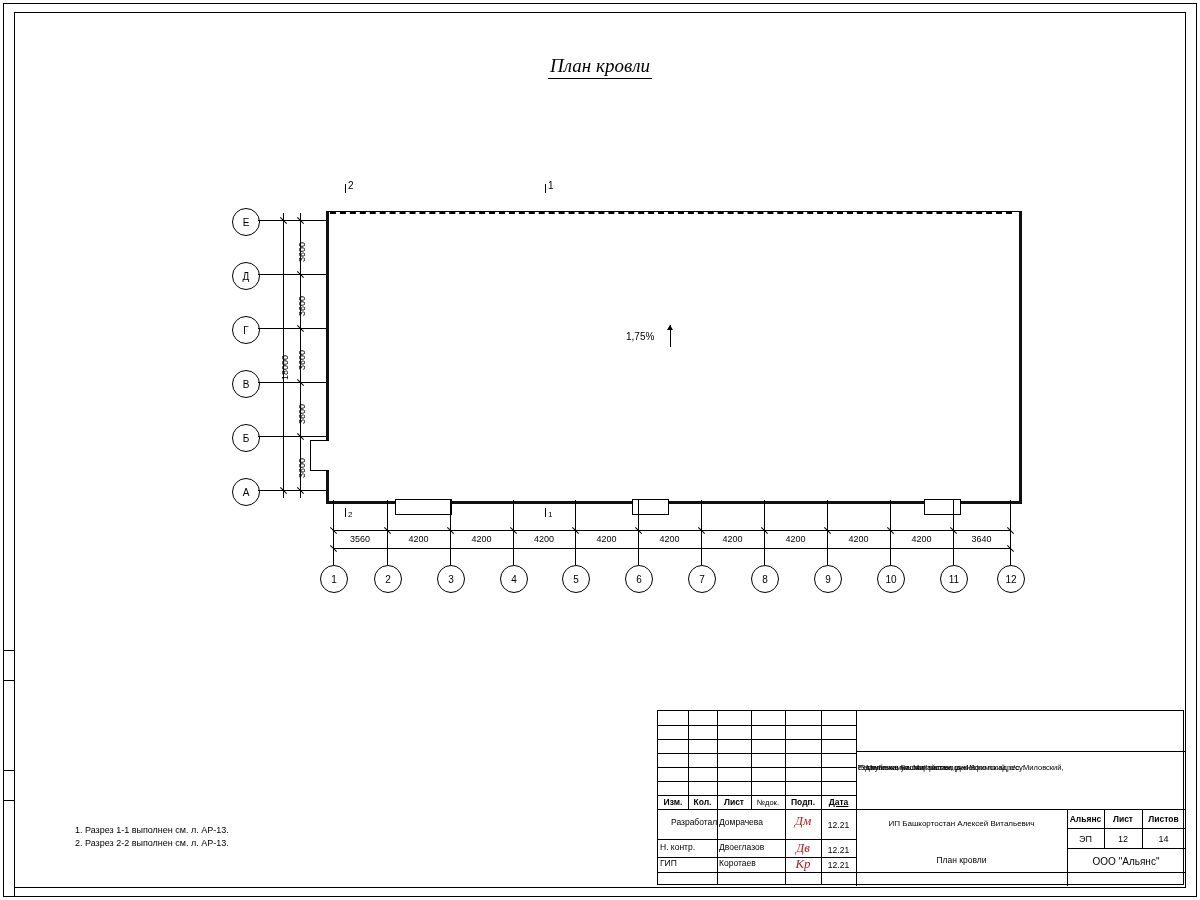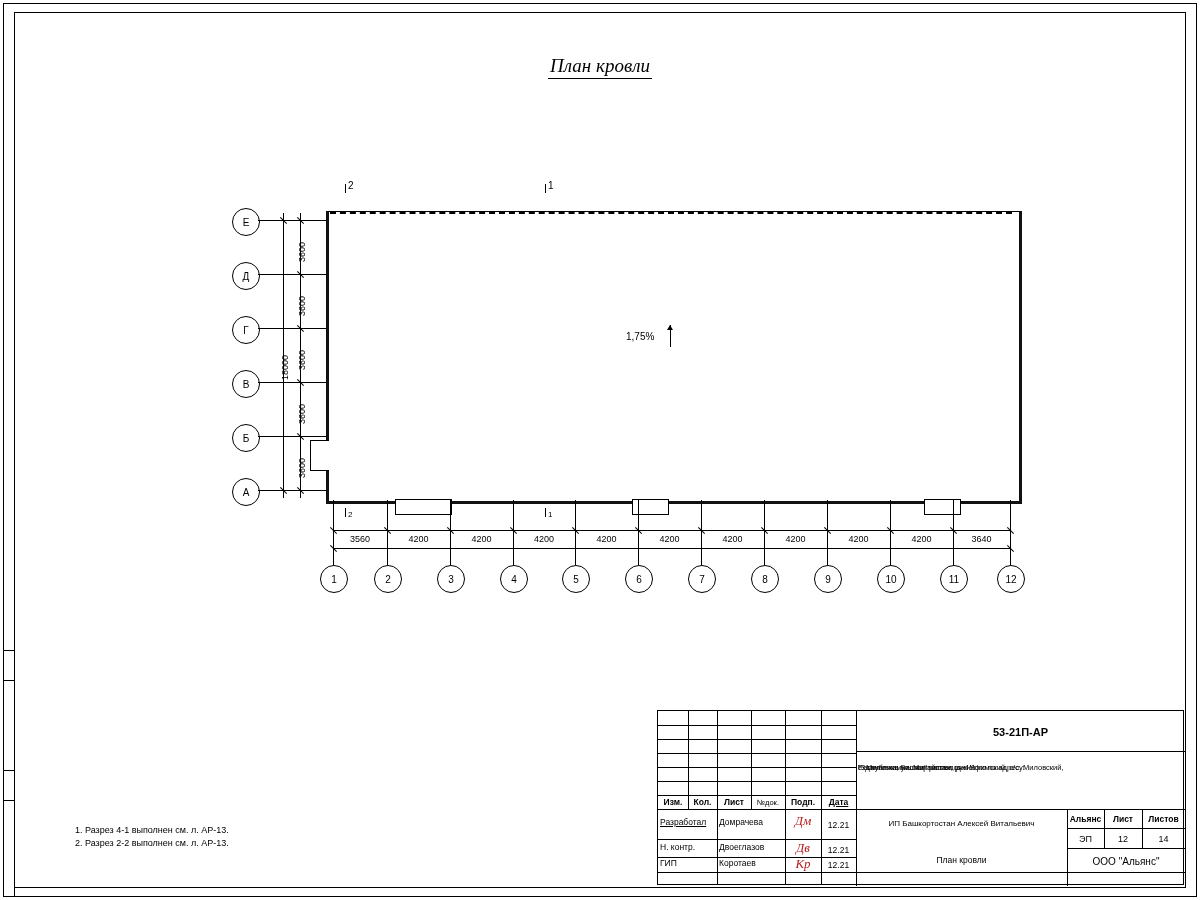--- a/index.html
+++ b/index.html
@@ -226,21 +226,21 @@
     <div class="dimtxt" style="left:575px;top:534px;width:63px;">4200</div>
     <div class="dimtxt" style="left:638px;top:534px;width:63px;">4200</div>
     <div class="dimtxt" style="left:701px;top:534px;width:63px;">4200</div>
     <div class="dimtxt" style="left:764px;top:534px;width:63px;">4200</div>
     <div class="dimtxt" style="left:827px;top:534px;width:63px;">4200</div>
     <div class="dimtxt" style="left:890px;top:534px;width:63px;">4200</div>
     <div class="dimtxt" style="left:953px;top:534px;width:57px;">3640</div>
   </div>
 
   <div class="notes">
-    <div>1. Разрез 4-1 выполнен см. л. АР-13.</div>
+    <div>1. Разрез 1-1 выполнен см. л. АР-13.</div>
     <div>2. Разрез 2-2 выполнен см. л. АР-13.</div>
   </div>
 
   <div class="tb">
 
     <div class="ln" style="left:0;top:14px;width:198px;height:1px;"></div>
     <div class="ln" style="left:0;top:28px;width:198px;height:1px;"></div>
     <div class="ln" style="left:0;top:42px;width:198px;height:1px;"></div>
     <div class="ln" style="left:0;top:56px;width:198px;height:1px;"></div>
     <div class="ln" style="left:0;top:70px;width:198px;height:1px;"></div>
@@ -263,21 +263,21 @@
 
     <div class="ln" style="left:0;top:98px;width:198px;height:1px;"></div>
     <div class="ln" style="left:0;top:128px;width:198px;height:1px;"></div>
     <div class="ln" style="left:0;top:146px;width:198px;height:1px;"></div>
     <div class="ln" style="left:0;top:161px;width:527px;height:1px;"></div>
     <div class="ln" style="left:59px;top:98px;width:1px;height:76px;"></div>
     <div class="ln" style="left:127px;top:98px;width:1px;height:76px;"></div>
     <div class="ln" style="left:163px;top:98px;width:1px;height:76px;"></div>
     <div class="ln" style="left:198px;top:0;width:1px;height:175px;"></div>
 
-    <div class="cell cl" style="left:0;top:105px;width:59px;height:12px;text-decoration:underline;">Разработал</div>
+    <div class="cell cl" style="left:11px;top:105px;width:59px;height:12px;">Разработал</div>
     <div class="cell cl" style="left:59px;top:105px;width:68px;height:12px;">Домрачева</div>
     <div class="cell cc sig" style="left:127px;top:103px;width:36px;height:14px;">Дм</div>
     <div class="cell cc" style="left:163px;top:108px;width:35px;height:12px;">12.21</div>
 
     <div class="cell cl" style="left:0;top:130px;width:59px;height:12px;">Н. контр.</div>
     <div class="cell cl" style="left:59px;top:130px;width:68px;height:12px;">Двоеглазов</div>
     <div class="cell cc sig" style="left:127px;top:130px;width:36px;height:14px;">Дв</div>
     <div class="cell cc" style="left:163px;top:133px;width:35px;height:11px;">12.21</div>
 
     <div class="cell cl" style="left:0;top:146px;width:59px;height:12px;">ГИП</div>
@@ -286,21 +286,20 @@
     <div class="cell cc" style="left:163px;top:148px;width:35px;height:11px;">12.21</div>
 
     <div class="ln" style="left:198px;top:40px;width:329px;height:1px;"></div>
     <div class="ln" style="left:198px;top:98px;width:329px;height:1px;"></div>
     <div class="ln" style="left:409px;top:98px;width:1px;height:77px;"></div>
     <div class="ln" style="left:409px;top:117px;width:118px;height:1px;"></div>
     <div class="ln" style="left:409px;top:137px;width:118px;height:1px;"></div>
     <div class="ln" style="left:446px;top:98px;width:1px;height:39px;"></div>
     <div class="ln" style="left:484px;top:98px;width:1px;height:39px;"></div>
 
-    <div class="cell cc b" style="left:198px;top:14px;width:329px;height:14px;font-size:11px;">53-21П-АР</div>
 
     <div style="left:200px;top:52px;width:325px;text-align:center;line-height:10px;font-size:7.5px;">
       <div>"Здание химчистки" расположенного по адресу:</div>
       <div>Республика Башкортостан, р-н. Уфимский, с/с. Миловский,</div>
       <div>с. Миловка, ул. Михайлова, д. 4/1</div>
     </div>
 
     <div class="cell cc" style="left:198px;top:105px;width:211px;height:14px;font-size:8px;">ИП Башкортостан Алексей Витальевич</div>
     <div class="cell cc" style="left:198px;top:142px;width:211px;height:14px;font-size:8.5px;">План кровли</div>
 

